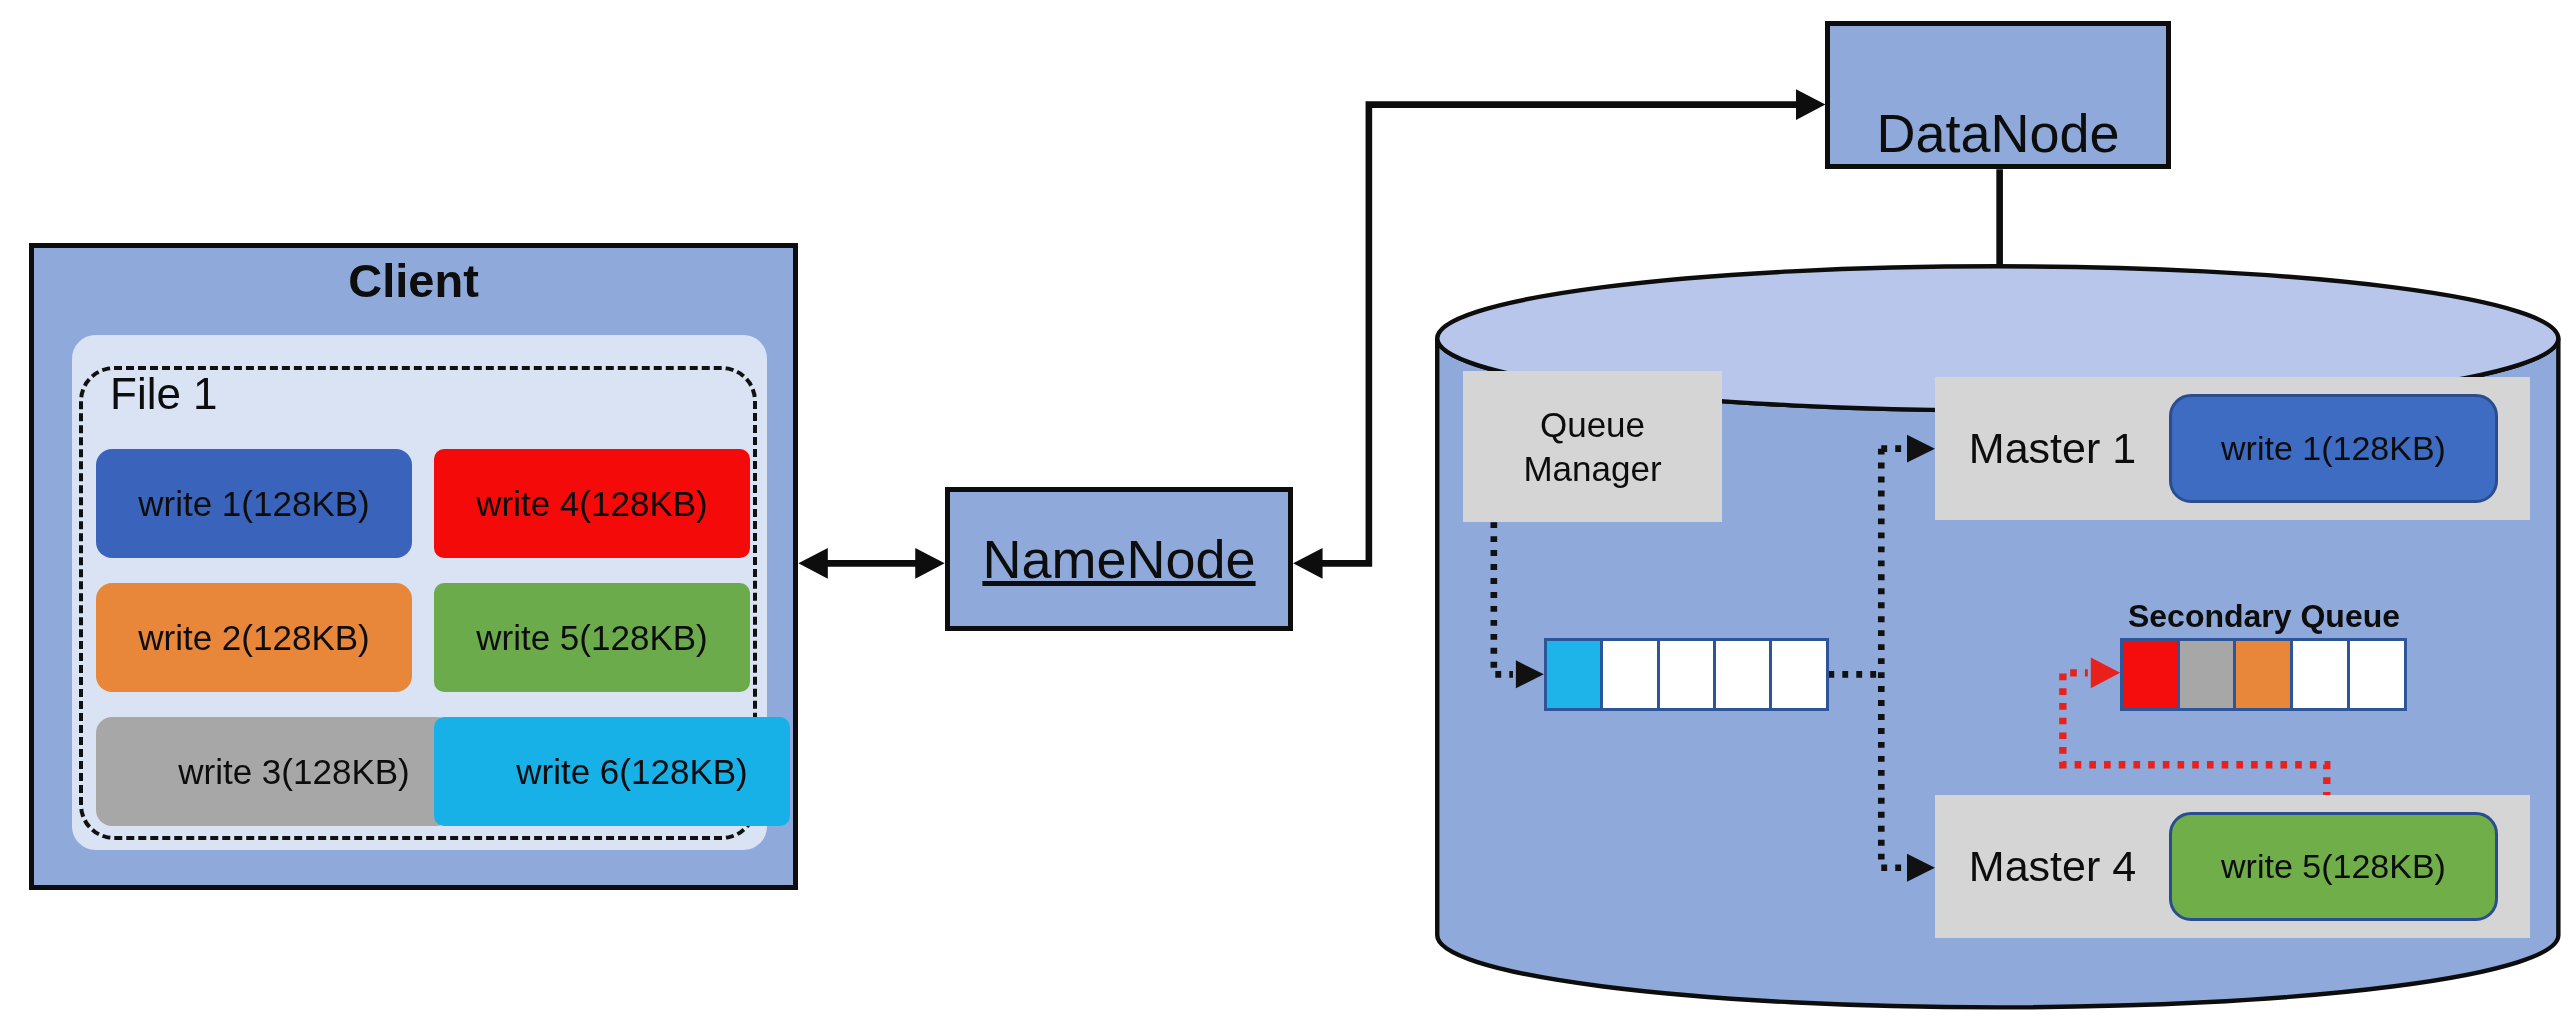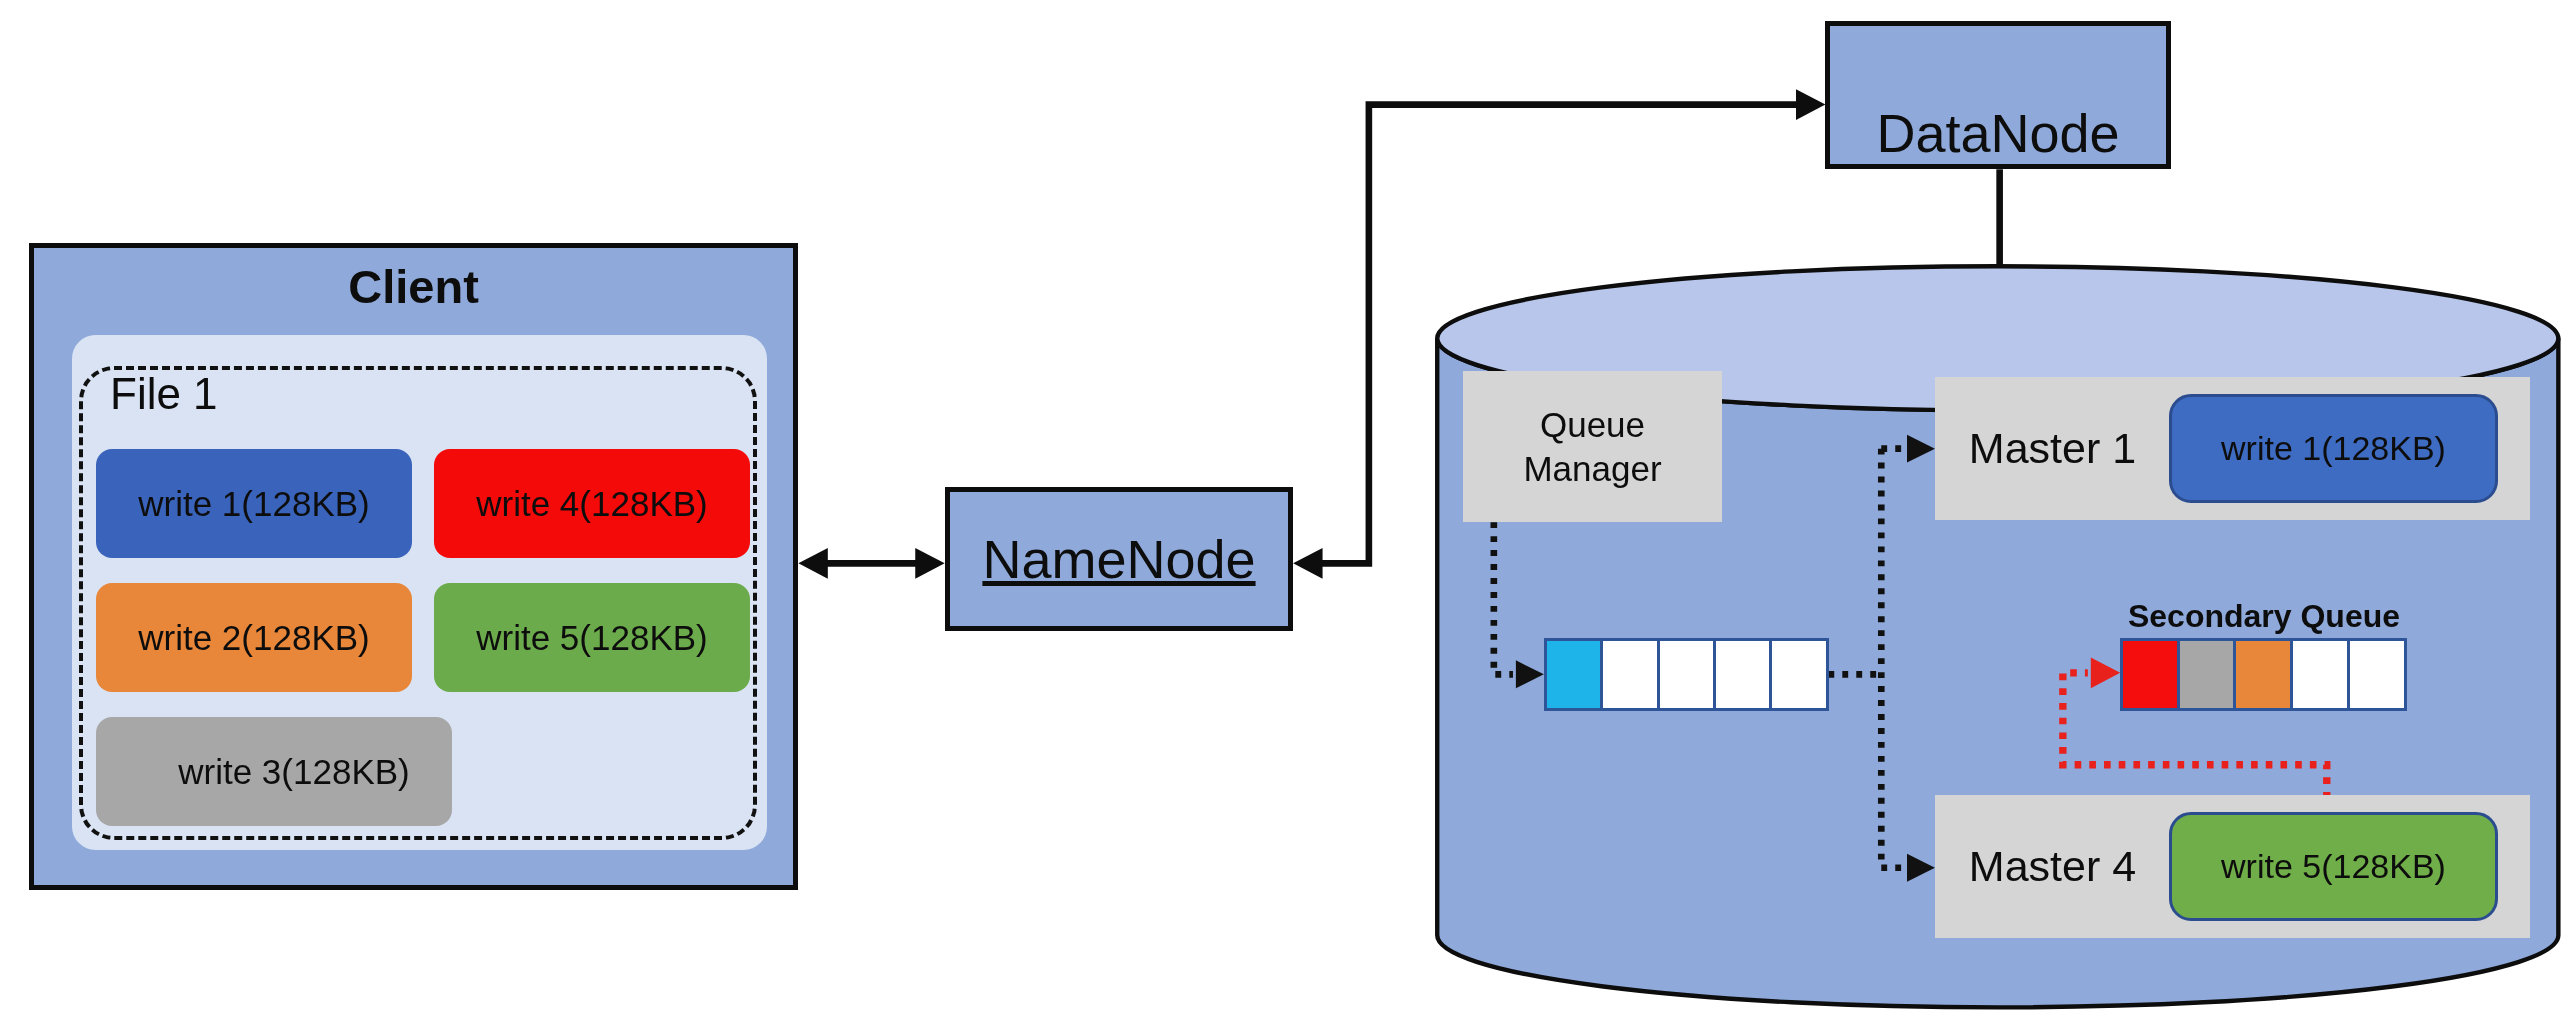--- a/index.html
+++ b/index.html
@@ -6,26 +6,26 @@
   .canvas{
     position:relative;width:2576px;height:1023px;background:#ffffff;overflow:hidden;
     font-family:"Liberation Sans","DejaVu Sans",sans-serif;color:#0d0d0d;
   }
   .abs{position:absolute;}
   svg.wires{position:absolute;left:0;top:0;z-index:1;}
   .layer{position:absolute;left:0;top:0;width:100%;height:100%;z-index:2;}
 
   
   .client-box{left:29px;top:243px;width:769px;height:647px;background:#8ea9da;border:5.1px solid #0d0d0d;box-sizing:border-box;}
-  .client-title{left:29px;top:259px;width:769px;text-align:center;font-size:47px;font-weight:bold;}
+  .client-title{left:29px;top:253px;width:769px;text-align:center;font-size:47px;font-weight:bold;}
   .client-panel{left:72px;top:335px;width:695px;height:515px;background:#dae3f3;border-radius:23.5px;}
   .file-dashed{left:79px;top:366px;width:678px;height:474px;border:4.4px dashed #111111;border-radius:35px;box-sizing:border-box;}
   .file-label{left:110px;top:369px;font-size:44px;}
   .wblock{width:316px;height:109px;border-radius:16px;display:flex;align-items:center;justify-content:center;font-size:35px;}
-  .wb-c1{left:96px;}  .wb-c2{left:434px;}
+  .wb-c1{left:96px;}  .wb-c2{left:434px;border-radius:10px;}
   .wb-r1{top:449px;}   .wb-r2{top:583px;}  .wb-r3{top:717px;padding-left:40px;}
 
   
   .node-box{background:#8ea9da;border:5.1px solid #0d0d0d;box-sizing:border-box;display:flex;align-items:center;justify-content:center;font-size:54px;}
   .namenode{left:945px;top:487px;width:348px;height:144px;text-decoration:underline;}
   .datanode{left:1825px;top:21px;width:346px;height:148px;align-items:flex-end;}
 
   
   .gray-box{background:#d5d5d5;}
   .qm-box{left:1463px;top:371px;width:259px;height:151px;display:flex;align-items:center;justify-content:center;text-align:center;font-size:35px;line-height:1.25;padding:0 22px;box-sizing:border-box;}
@@ -83,20 +83,21 @@
     <div class="abs client-title">Client</div>
     <div class="abs client-panel"></div>
     <div class="abs file-dashed"></div>
     <div class="abs file-label">File 1</div>
 
     <div class="abs wblock wb-c1 wb-r1" style="background: rgb(58, 100, 187);">write 1(128KB)</div>
     <div class="abs wblock wb-c2 wb-r1" style="background: rgb(245, 10, 10);">write 4(128KB)</div>
     <div class="abs wblock wb-c1 wb-r2" style="background: rgb(232, 135, 58);">write 2(128KB)</div>
     <div class="abs wblock wb-c2 wb-r2" style="background: rgb(108, 171, 75);">write 5(128KB)</div>
     <div class="abs wblock wb-c1 wb-r3" style="background: rgb(167, 167, 167);">write 3(128KB)</div>
+    <div class="abs wblock wb-c2 wb-r3" style="background: rgb(23, 177, 232);">write 6(128KB)</div>
 
     <div class="abs node-box namenode">
       <span>NameNode</span>
     </div>
     <div class="abs node-box datanode">
       <span>DataNode</span>
     </div>
 
     <div class="abs gray-box qm-box">
       <span>Queue Manager</span>

